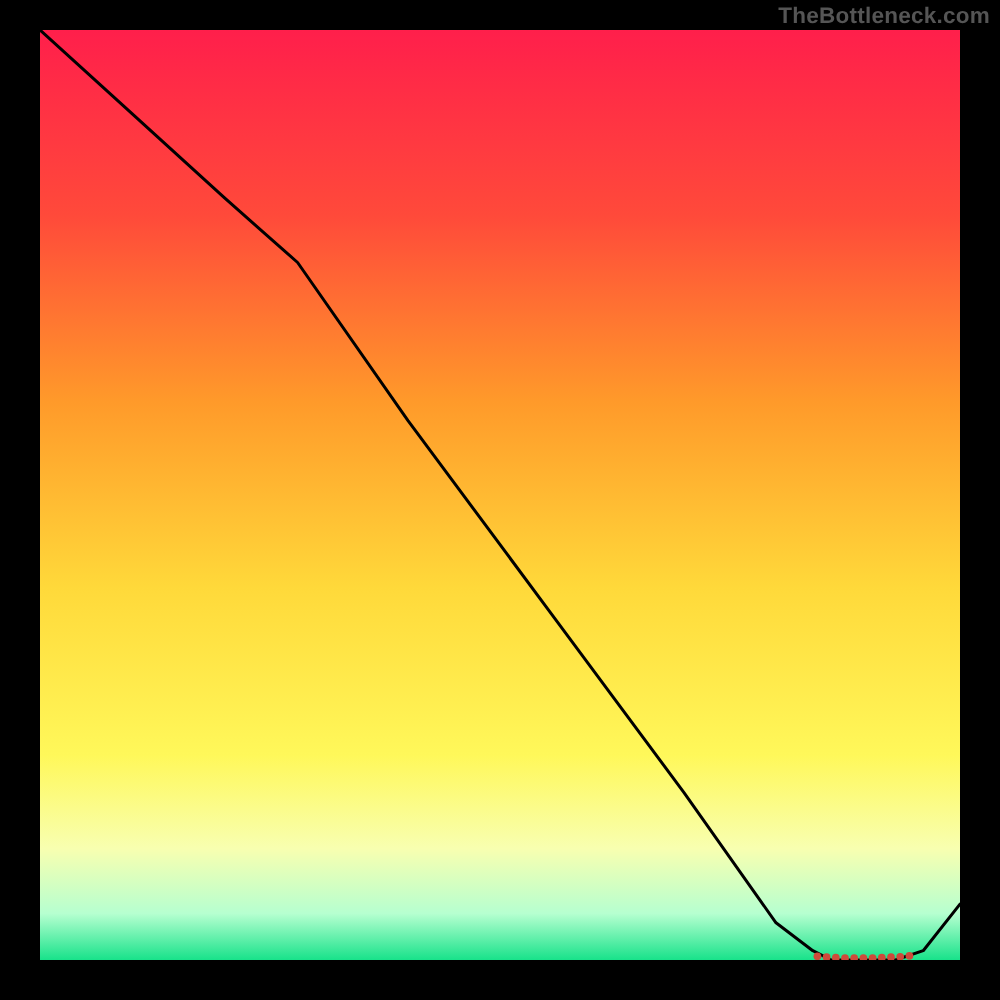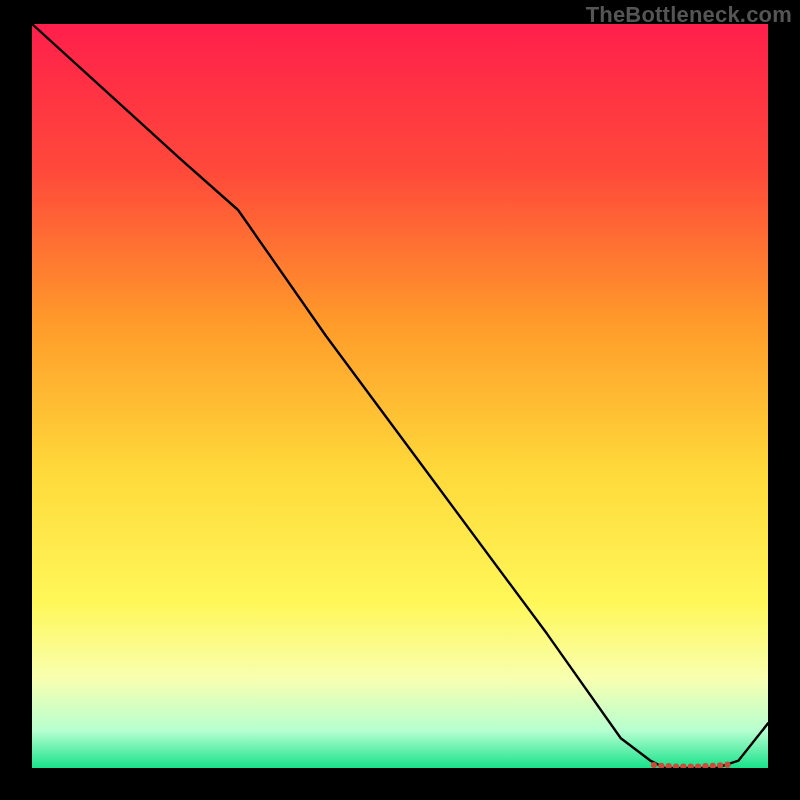--- a/index.html
+++ b/index.html
@@ -14,21 +14,21 @@
   .stage {
     position: relative;
     width: 800px;
     height: 800px;
   }
   .watermark {
     position: absolute;
     top: 2px;
     right: 8px;
     color: #555;
-    font-size: 22px;
+    font-size: 18px;
     font-weight: 600;
     letter-spacing: 0.2px;
     z-index: 10;
     user-select: none;
   }
   .plot-frame {
     position: absolute;
     left: 32px;
     top: 24px;
     width: 736px;

